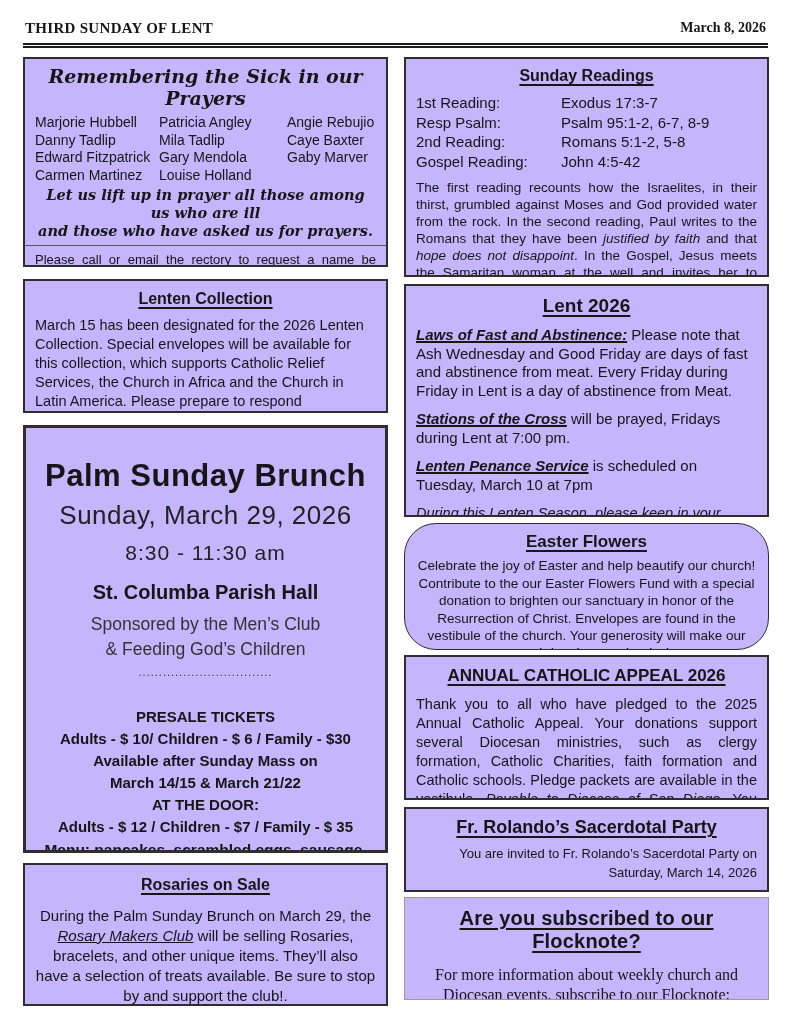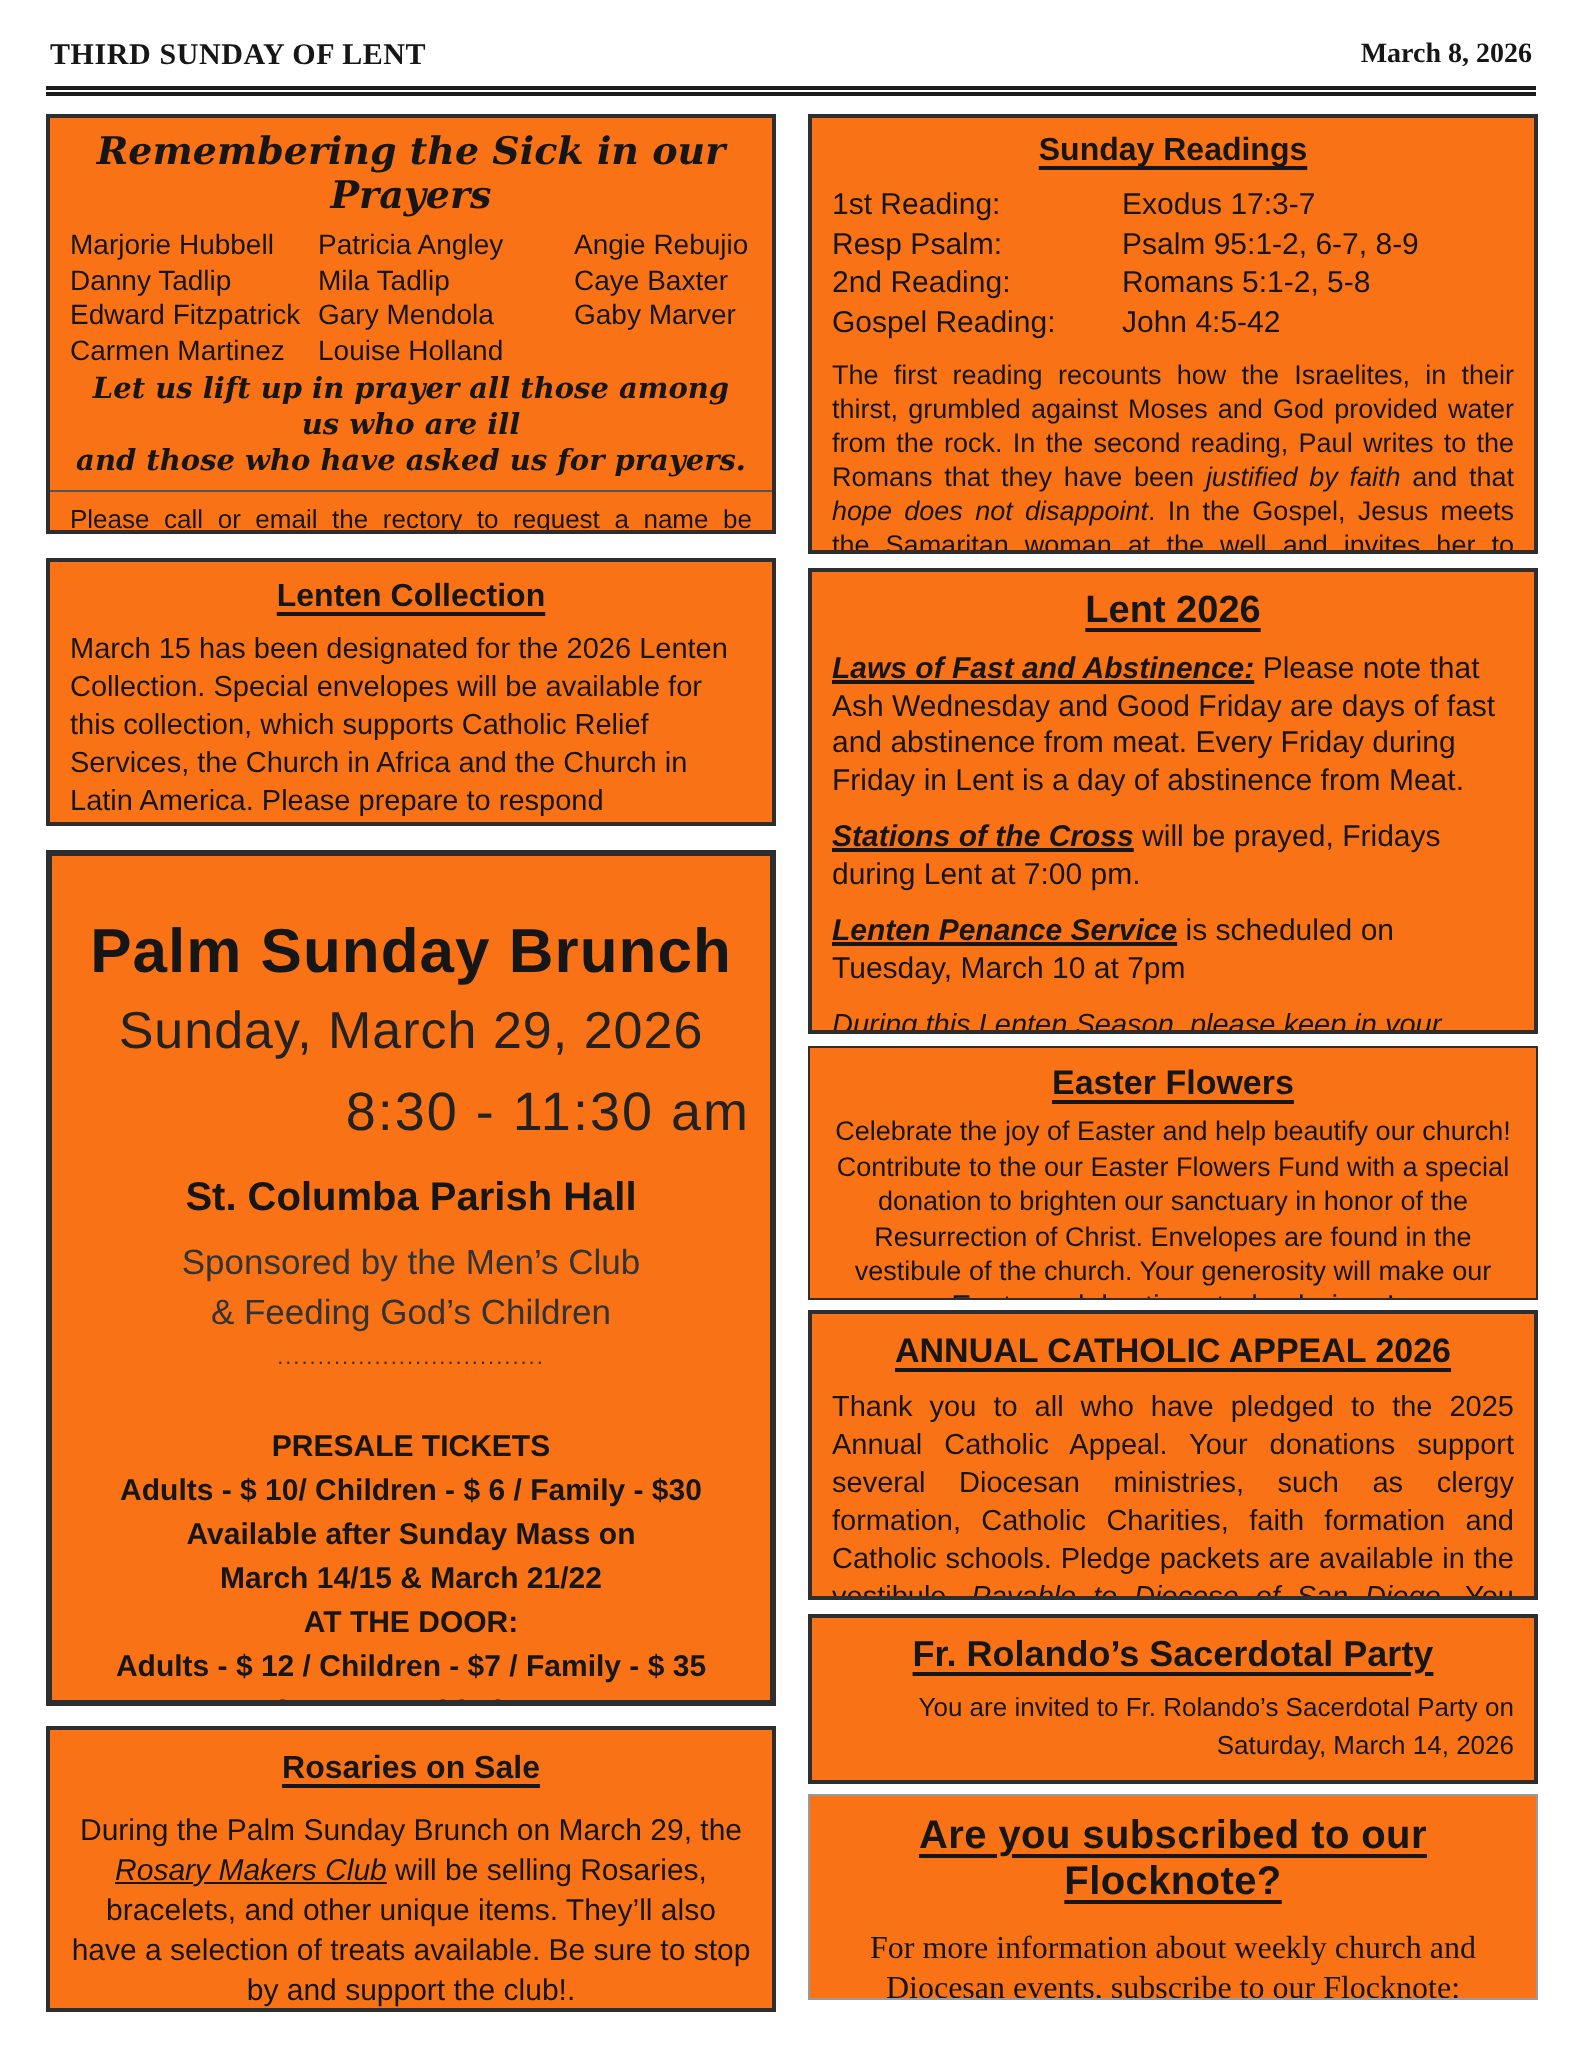--- a/index.html
+++ b/index.html
@@ -12,21 +12,21 @@
   .masthead{
     display:flex;justify-content:space-between;align-items:flex-start;
     font-family:"Liberation Serif",serif;font-weight:bold;
     padding:0 2px 6px 2px;border-bottom:5px double #1c1c1c;
   }
   .masthead .mh-title{font-size:15px;letter-spacing:.3px;}
   .masthead .mh-date{font-size:14px;}
   .columns{display:flex;gap:16px;margin-top:9px;}
   .col{width:365px;flex:0 0 365px;display:flex;flex-direction:column;}
   .box{
-    box-sizing:border-box;background:#f97316;border:2px solid #2e2e2e;
+    box-sizing:border-box;background:#c4b5fd;border:2px solid #2e2e2e;
     padding:7px 10px;overflow:hidden;
   }
   .title-u{
     font-weight:bold;text-align:center;text-decoration:underline;
     text-underline-offset:3px;text-decoration-thickness:1.5px;
   }
   
   #sick-box{height:210px;margin-bottom:12px;padding-top:4px;}
   .script{font-family:"DejaVu Serif",serif;font-style:italic;font-weight:bold;}
   .sick-title{font-size:19px;text-align:center;margin:2px 0 5px 0;}
@@ -38,21 +38,21 @@
   .sick-note{
     border-top:1px solid #555;margin:5px -10px 0 -10px;padding:5px 10px 0 10px;
     font-size:13px;line-height:17px;text-align:justify;
   }
   #lenten-box{height:134px;margin-bottom:12px;}
   .lenten-title{font-size:16px;margin:2px 0 8px 0;}
   .lenten-body{font-size:14.5px;line-height:19px;}
   #brunch-box{height:428px;margin-bottom:10px;border-width:3px;text-align:center;padding-top:30px;}
   .brunch-title{font-size:31px;font-weight:bold;letter-spacing:.5px;margin:0 0 6px 0;}
   .brunch-date{font-size:26px;letter-spacing:.5px;color:#222;margin-bottom:10px;}
-  .brunch-time{font-size:27px;letter-spacing:1px;color:#222;margin-bottom:16px;text-align:right;}
+  .brunch-time{font-size:21px;letter-spacing:1px;color:#222;margin-bottom:16px;}
   .brunch-venue{font-size:20px;font-weight:bold;margin-bottom:8px;}
   .brunch-sponsor{font-size:17.5px;color:#333;line-height:25px;}
   .brunch-dots{font-size:11px;letter-spacing:1px;color:#333;margin-top:4px;}
   .brunch-tickets{margin-top:28px;font-weight:bold;font-size:15px;line-height:22px;}
   .brunch-menu{font-weight:bold;font-size:15.5px;line-height:22px;margin-top:1px;}
   #rosary-box{height:143px;}
   .rosary-title{font-size:16px;margin:4px 0 12px 0;}
   .rosary-body{font-size:15px;line-height:20px;text-align:center;}
   .iu{font-style:italic;text-decoration:underline;}
   
@@ -60,21 +60,21 @@
   .readings-title{font-size:16px;margin:1px 0 8px 0;}
   .readings-table{display:grid;grid-template-columns:145px auto;font-size:15px;line-height:19.5px;}
   .readings-commentary{
     font-size:13.5px;line-height:17px;text-align:justify;margin-top:8px;
   }
   #lent-box{height:233px;margin-bottom:6px;}
   .lent-title{font-size:19px;margin:2px 0 9px 0;}
   .lent-par{font-size:15px;line-height:18.5px;margin-bottom:10px;}
   .biu{font-weight:bold;font-style:italic;text-decoration:underline;text-decoration-thickness:1.5px;}
   .lent-season{font-style:italic;font-size:14.5px;line-height:18px;margin-bottom:0;}
-  #easter-box{height:127px;margin-bottom:5px;border-width:1px;}
+  #easter-box{height:127px;margin-bottom:5px;border-width:1px;border-radius:32px;}
   .easter-title{font-size:17px;margin:1px 0 5px 0;}
   .easter-body{font-size:13.5px;line-height:17.5px;text-align:center;}
   .easter-emph{font-size:15px;}
   #appeal-box{height:145px;margin-bottom:7px;}
   .appeal-title{font-size:17px;margin:2px 0 9px 0;}
   .appeal-body{font-size:14.5px;line-height:19px;text-align:justify;}
   #rolando-box{height:85px;margin-bottom:5px;}
   .rolando-title{font-size:18px;margin:1px 0 6px 0;}
   .rolando-body{font-size:13px;line-height:19px;text-align:right;}
   #flock-box{height:103px;border:1px solid #9a9a9a;}

